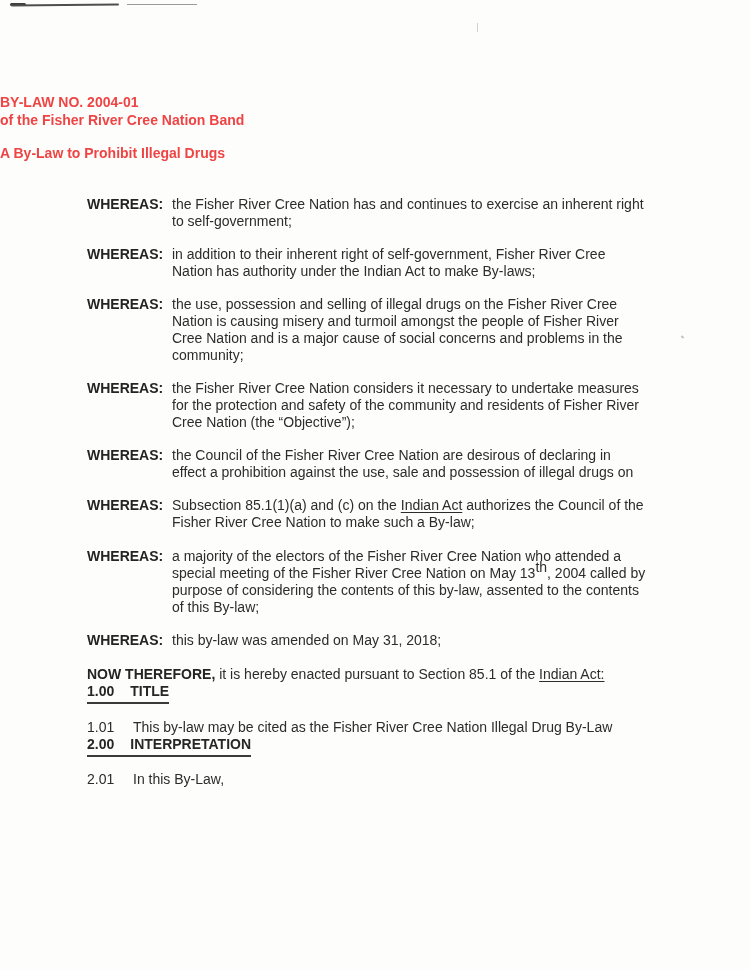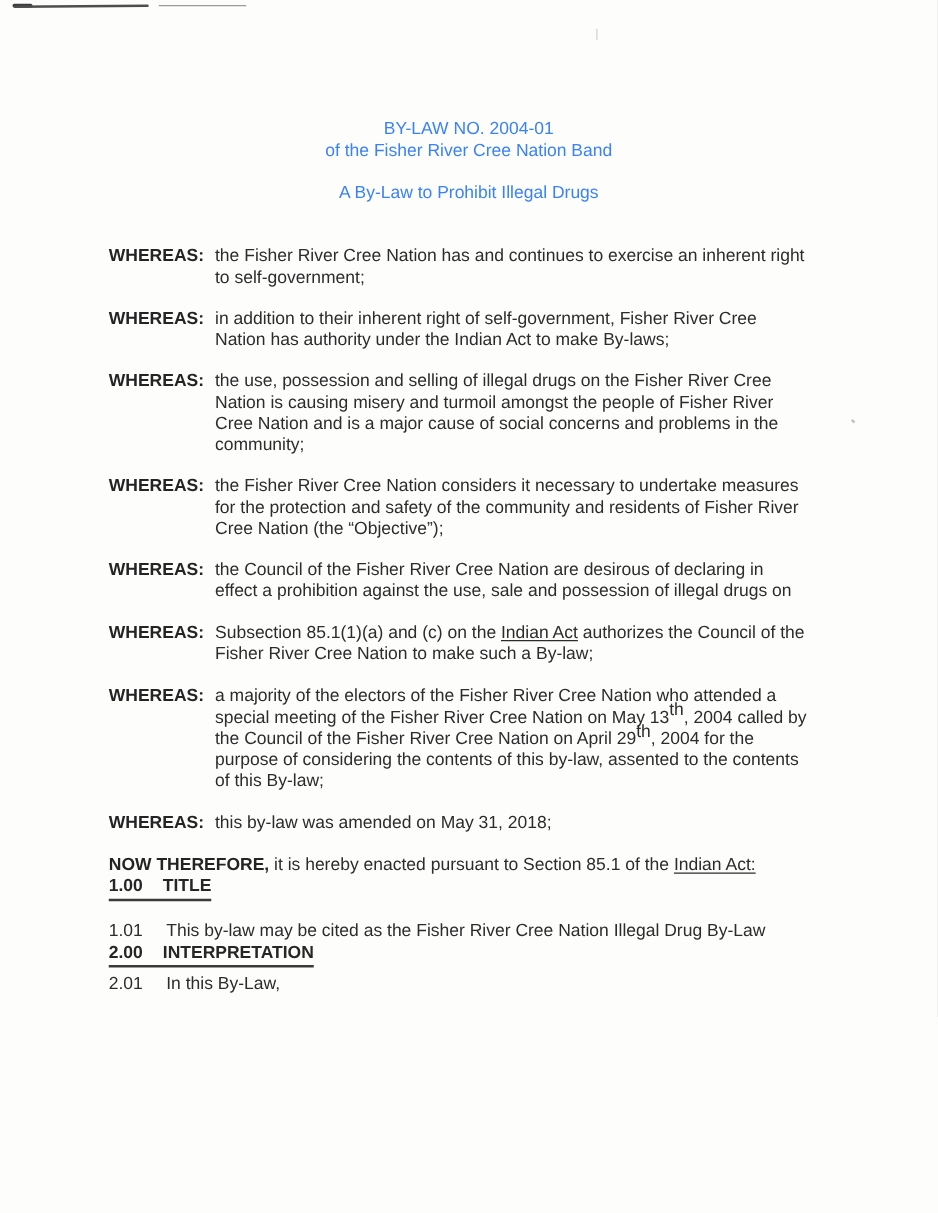--- a/index.html
+++ b/index.html
@@ -17,21 +17,21 @@
     letter-spacing:0;
   }
   
   .art{position:absolute;}
   .art-line-a{left:11px;top:4px;width:108px;height:2px;background:#4e4e4e;transform:rotate(-0.5deg);border-radius:1px;}
   .art-line-b{left:127px;top:4px;width:70px;height:1px;background:#9a9a9a;}
   .art-blob{left:10px;top:3px;width:16px;height:3px;background:#3c3c3c;border-radius:2px;}
   .art-tick{left:477px;top:23px;width:1px;height:9px;background:#d2d2d2;}
   .art-dot{left:681px;top:336px;width:3px;height:2px;background:#c2c2c2;transform:rotate(40deg);}
 
-  .doc-header{text-align:center;font-weight:normal;color:#3b82f6;}
+  .doc-header{font-weight:bold;color:#ef4444;}
   .doc-header .h-line{line-height:18px;}
   .h-subtitle{margin-top:15px;line-height:18px;}
 
   .clause{display:flex;margin-left:87px;margin-top:16px;line-height:17px;}
   .clause.c1{margin-top:34px;}
   .clause.c7{margin-top:17px;}
   .clause .label{width:85px;flex:none;font-weight:bold;color:#242424;}
   .tline{white-space:nowrap;}
 
   .enactment{margin-left:87px;margin-top:17px;line-height:17px;white-space:nowrap;}
@@ -41,21 +41,21 @@
     display:inline-flex;
     margin-left:87px;
     line-height:17px;
     font-weight:bold;color:#262626;
     border-bottom:2px solid #3a3a3a;
     padding-bottom:2px;
   }
   .sec-head .sec-num{margin-right:16px;}
   .sec-item{display:flex;margin-left:87px;line-height:17px;}
   .sec-item.i1{margin-top:15px;}
-  .sec-item.i2{margin-top:4px;}
+  .sec-item.i2{margin-top:14px;}
   .sec-item .item-num{width:46px;flex:none;}
 
   .u{text-decoration:underline;text-underline-offset:2px;}
   sup{font-size:14px;line-height:0;}
   section{display:block;}
 </style>
 </head>
 <body>
 
 <div class="page">
@@ -116,21 +116,20 @@
       <div class="text">
           <div class="tline"><span>Subsection 85.1(1)(a) and (c) on the </span><span class="u">Indian Act</span><span> authorizes the Council of the</span></div>
           <div class="tline"><span>Fisher River Cree Nation to make such a By-law;</span></div>
         </div>
     </div>
     <div class="clause c7">
       <span class="label">WHEREAS:</span>
       <div class="text">
           <div class="tline"><span>a majority of the electors of the Fisher River Cree Nation who attended a</span></div>
           <div class="tline"><span>special meeting of the Fisher River Cree Nation on May 13</span><sup>th</sup><span>, 2004 called by</span></div>
-          <div class="tline"><span>the Council of the Fisher River Cree Nation on April 29</span><sup>th</sup><span>, 2004 for the</span></div>
           <div class="tline"><span>purpose of considering the contents of this by-law, assented to the contents</span></div>
           <div class="tline"><span>of this By-law;</span></div>
         </div>
     </div>
     <div class="clause">
       <span class="label">WHEREAS:</span>
       <div class="text">
           <div class="tline"><span>this by-law was amended on May 31, 2018;</span></div>
         </div>
     </div>

